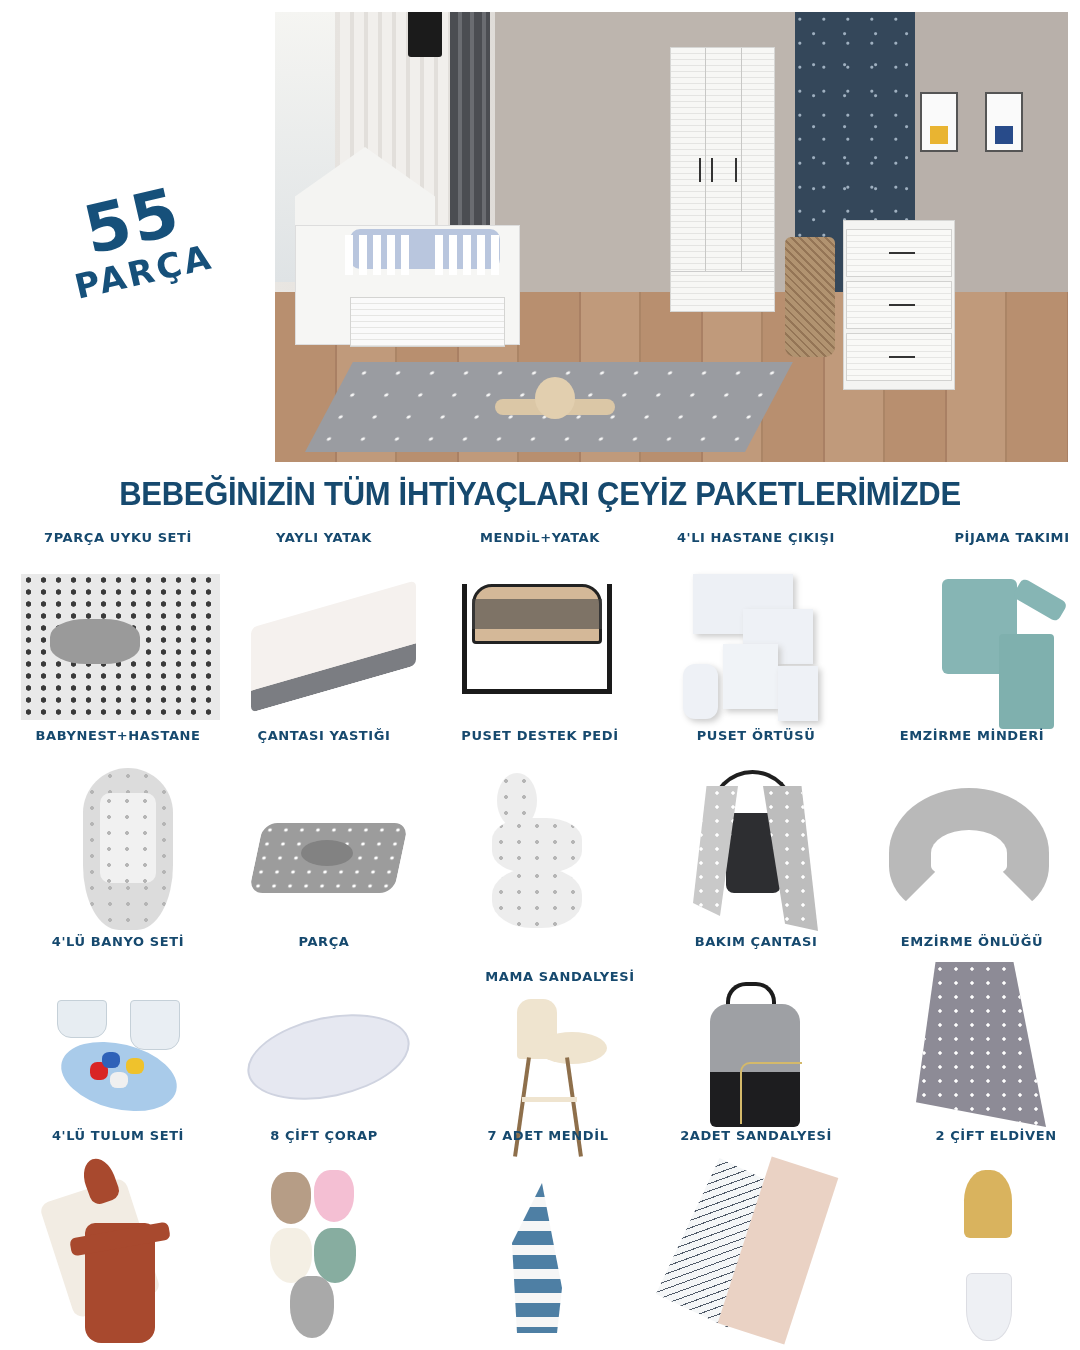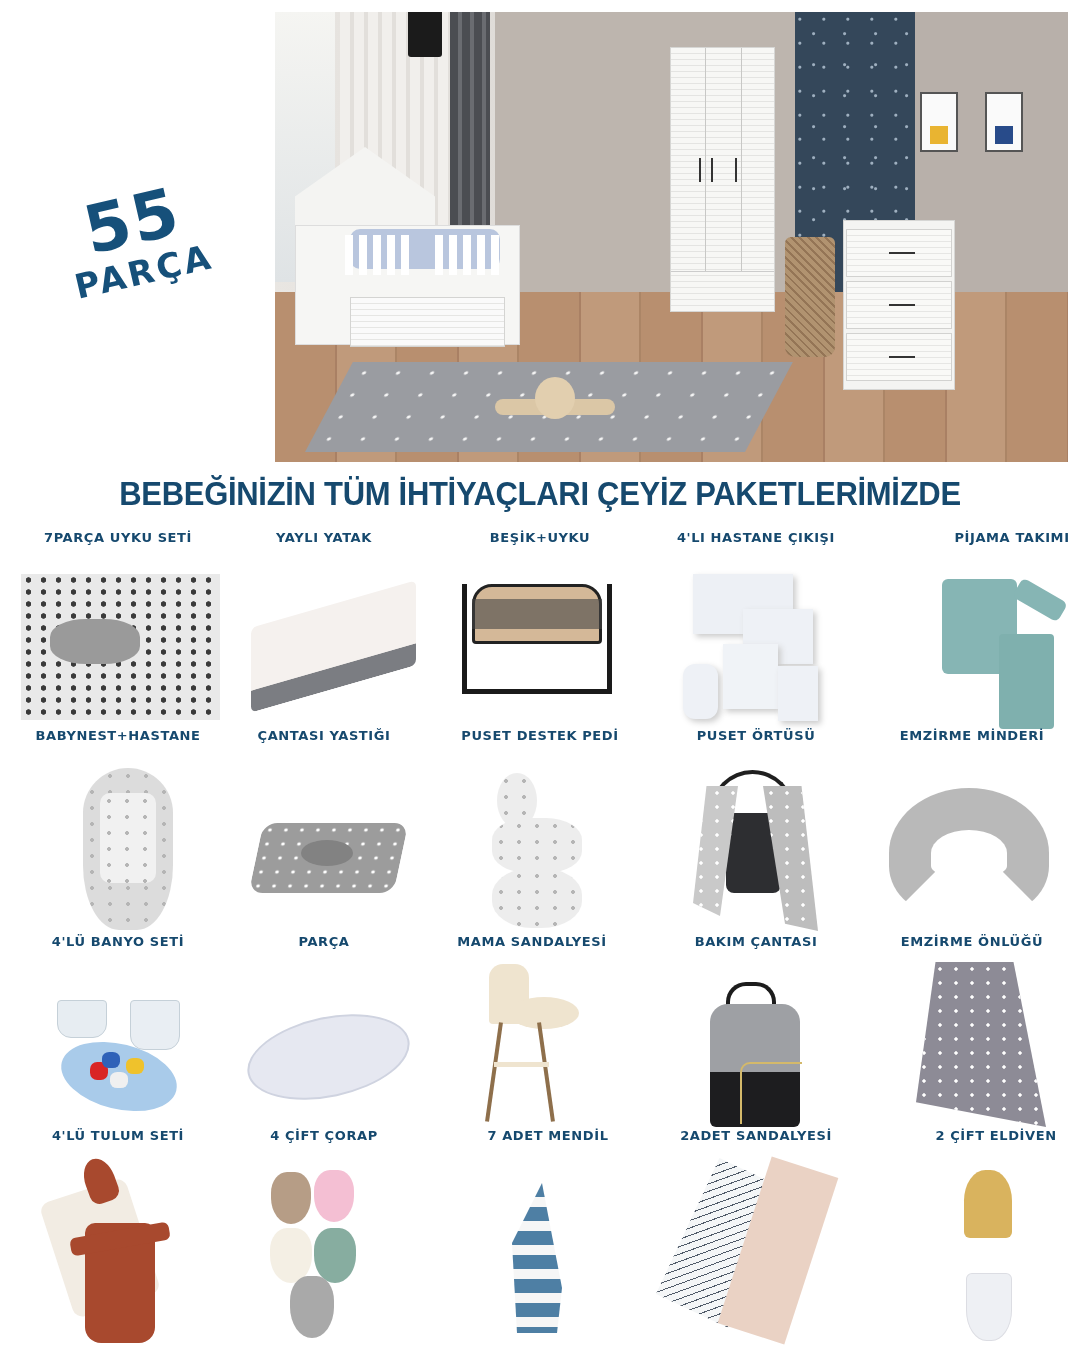--- a/index.html
+++ b/index.html
@@ -156,21 +156,21 @@
         <div class="shape" style="left:40px;top:45px;width:90px;height:45px;background:#9a9a9a;border-radius:40%;"></div>
       </div>
     </div>
     <div class="cell" style="left:216px;">
       <span class="label">YAYLI YATAK</span>
       <div class="pic" style="top:44px;height:148px;">
         <div class="shape" style="left:35px;top:30px;width:165px;height:85px;background:#f5f1ee;border-bottom:22px solid #7b7d82;transform:skewY(-16deg);border-radius:6px;"></div>
       </div>
     </div>
     <div class="cell" style="left:432px;">
-      <span class="label">BEŞİK+UYKU</span>
+      <span class="label">MENDİL+YATAK</span>
       <div class="pic" style="top:44px;height:148px;">
         <div class="shape" style="left:40px;top:10px;width:130px;height:60px;background:#d4b898;border:3px solid #222;border-radius:20px 20px 4px 4px;"></div>
         <div class="shape" style="left:40px;top:25px;width:130px;height:30px;background:#444;opacity:.6;"></div>
         <div class="shape" style="left:30px;top:10px;width:5px;height:110px;background:#1a1a1a;"></div>
         <div class="shape" style="left:175px;top:10px;width:5px;height:110px;background:#1a1a1a;"></div>
         <div class="shape" style="left:30px;top:115px;width:150px;height:5px;background:#1a1a1a;"></div>
       </div>
     </div>
     <div class="cell" style="left:648px;">
       <span class="label">4'LI HASTANE ÇIKIŞI</span>
@@ -244,21 +244,21 @@
         <div class="shape" style="left:116px;top:96px;width:18px;height:16px;background:#efc22c;border-radius:40%;"></div>
         <div class="shape" style="left:100px;top:110px;width:18px;height:16px;background:#f0f0f0;border-radius:40%;"></div>
       </div>
     </div>
     <div class="cell" style="left:216px;">
       <span class="label">PARÇA</span>
       <div class="pic" style="top:28px;height:165px;">
         <div class="shape" style="left:30px;top:55px;width:165px;height:80px;background:#e6e8f1;border:2px solid #cfd3e0;border-radius:50%;transform:rotate(-12deg);"></div>
       </div>
     </div>
-    <div class="cell" style="left:424px;">
+    <div class="cell" style="left:452px;margin-top:35px;">
       <span class="label">MAMA SANDALYESİ</span>
       <div class="pic" style="top:28px;height:165px;">
         <div class="shape" style="left:65px;top:2px;width:40px;height:60px;background:#efe4cf;border-radius:14px 14px 4px 4px;"></div>
         <div class="shape" style="left:85px;top:35px;width:70px;height:32px;background:#efe4cf;border-radius:50%;"></div>
         <div class="shape" style="left:68px;top:60px;width:4px;height:100px;background:#8e6f4b;transform:rotate(8deg);"></div>
         <div class="shape" style="left:120px;top:60px;width:4px;height:100px;background:#8e6f4b;transform:rotate(-8deg);"></div>
         <div class="shape" style="left:70px;top:100px;width:55px;height:5px;background:#efe4cf;"></div>
       </div>
     </div>
     <div class="cell" style="left:648px;">
@@ -282,21 +282,21 @@
     <div class="cell" style="left:10px;">
       <span class="label">4'LÜ TULUM SETİ</span>
       <div class="pic" style="top:30px;height:192px;">
         <div class="shape" style="left:45px;top:30px;width:90px;height:120px;background:#f2ece3;border-radius:10px;transform:rotate(-18deg);"></div>
         <div class="shape" style="left:75px;top:0;width:30px;height:45px;background:#a8492e;border-radius:50% 50% 10px 10px;transform:rotate(-20deg);"></div>
         <div class="shape" style="left:75px;top:65px;width:70px;height:120px;background:#a8492e;border-radius:10px 10px 16px 16px;"></div>
         <div class="shape" style="left:60px;top:72px;width:100px;height:18px;background:#a8492e;border-radius:6px;transform:rotate(-10deg);"></div>
       </div>
     </div>
     <div class="cell" style="left:216px;">
-      <span class="label">4 ÇİFT ÇORAP</span>
+      <span class="label">8 ÇİFT ÇORAP</span>
       <div class="pic" style="top:30px;height:192px;">
         <div class="shape" style="left:55px;top:14px;width:40px;height:52px;background:#b69d86;border-radius:40% 40% 50% 50%;"></div>
         <div class="shape" style="left:98px;top:12px;width:40px;height:52px;background:#f4bfd3;border-radius:40% 40% 50% 50%;"></div>
         <div class="shape" style="left:54px;top:70px;width:42px;height:55px;background:#f4efe4;border-radius:40% 40% 50% 50%;"></div>
         <div class="shape" style="left:98px;top:70px;width:42px;height:55px;background:#87ada0;border-radius:40% 40% 50% 50%;"></div>
         <div class="shape" style="left:74px;top:118px;width:44px;height:62px;background:#a9a9a9;border-radius:40% 40% 50% 50%;"></div>
       </div>
     </div>
     <div class="cell" style="left:440px;">
       <span class="label">7 ADET MENDİL</span>

